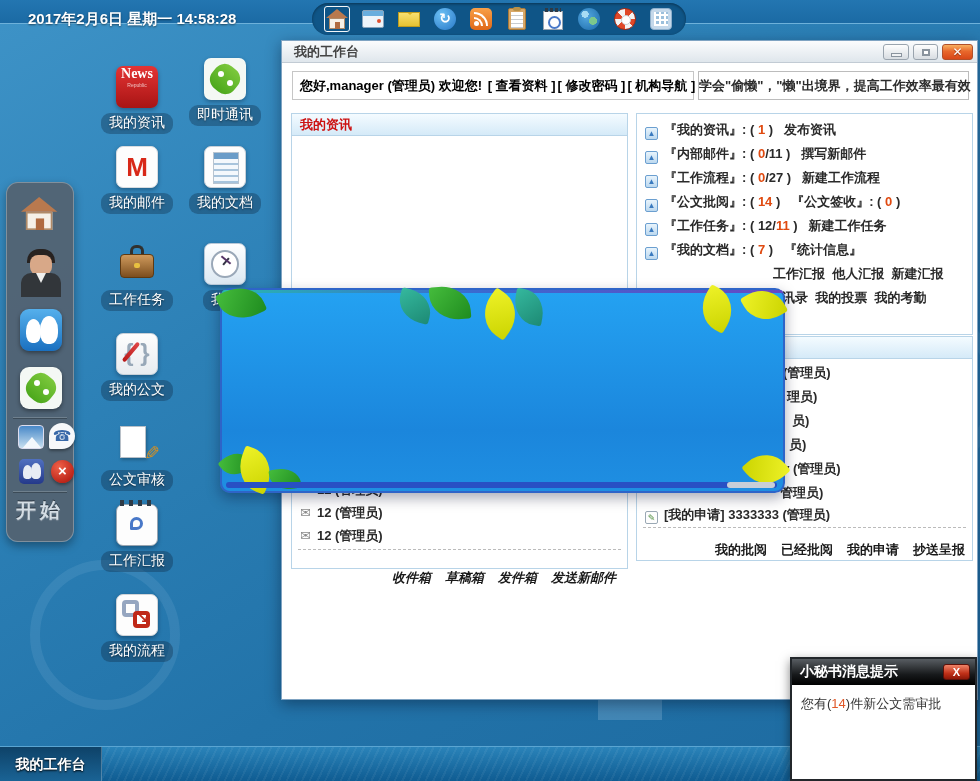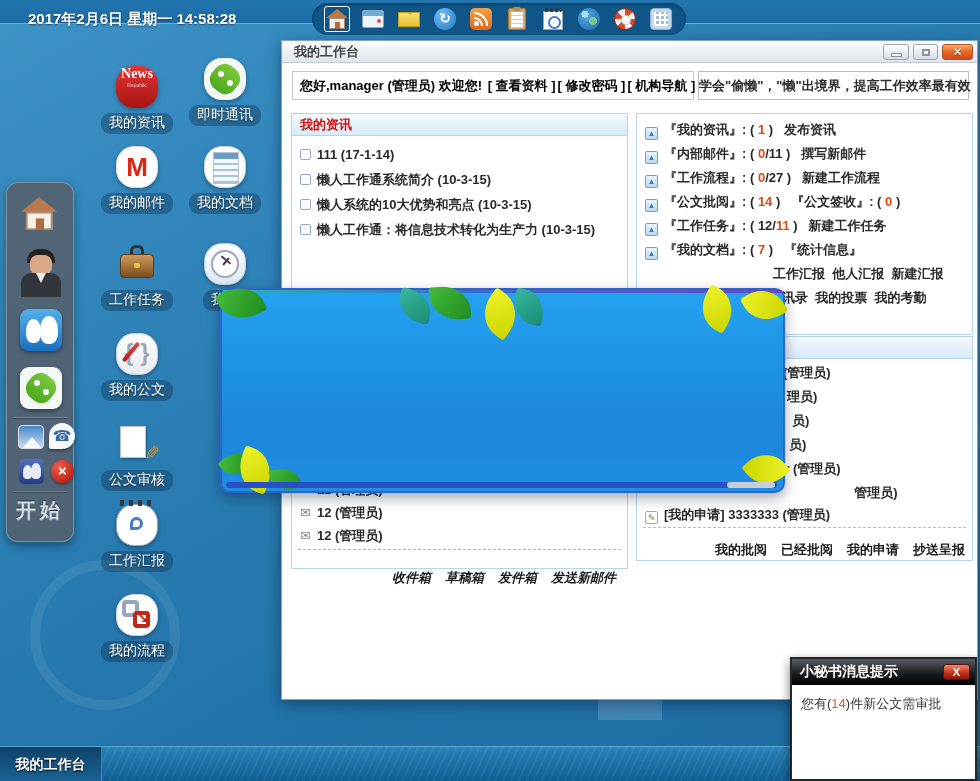--- a/index.html
+++ b/index.html
@@ -54,21 +54,21 @@
   .i-life { position:relative; width:22px; height:22px; border-radius:50%; border:1px solid #a82a12;
     background:conic-gradient(#e04828 0 45deg,#f4f4f4 45deg 90deg,#e04828 90deg 135deg,#f4f4f4 135deg 180deg,#e04828 180deg 225deg,#f4f4f4 225deg 270deg,#e04828 270deg 315deg,#f4f4f4 315deg); }
   .i-life::after { content:""; position:absolute; left:6px; top:6px; width:8px; height:8px; background:#fff; border:1px solid #c8ccd0; border-radius:50%; }
   .i-grid { width:22px; height:22px; border-radius:4px; background:#c4d8ea; border:1px solid #8fb0cc; padding:3px; }
   .i-grid .g { width:100%; height:100%;
     background:repeating-linear-gradient(0deg,#fff 0 1.5px,transparent 1.5px 5px),
                repeating-linear-gradient(90deg,#fff 0 1.5px,transparent 1.5px 5px),#9cc0dc; }
 
   
   .dslot { position:absolute; width:90px; text-align:center; cursor:pointer; z-index:5; }
-  .dart { position:relative; width:42px; height:42px; margin:0 auto; border-radius:18px;
+  .dart { position:relative; width:42px; height:42px; margin:0 auto; border-radius:7px;
     box-shadow:0 2px 4px rgba(0,20,40,.35); background:#fff; }
   .dlabel { display:inline-block; margin-top:5px; padding:1px 8px 2px; border-radius:9px;
     background:rgba(15,40,65,.35); color:#fff; font-size:14px; text-shadow:0 1px 2px rgba(0,0,0,.6); white-space:nowrap; }
   .a-news { background:linear-gradient(#e43434,#a81414); color:#fff; }
   .a-news .nt { display:block; font-family:"Liberation Serif","DejaVu Serif",serif; font-weight:bold; font-size:14px; margin-top:8px; }
   .a-news .ns { display:block; font-size:5px; color:#f0c0c0; }
   .a-im,.a-im2 { background:#f4f8f4; }
   .a-im .blob { position:absolute; left:7px; top:7px; width:28px; height:28px; background:linear-gradient(#7cc83c,#4ca81c);
     border-radius:40%; transform:rotate(40deg); }
   .a-im .d1,.a-im .d2 { position:absolute; width:6px; height:6px; background:#fff; border-radius:50%; }
@@ -394,26 +394,20 @@
     <div class="wbtn btn-rest">
         <span></span>
       </div>
     <div class="wbtn btn-close">✕</div>
 
     <div class="welcome-box"><span>您好,manager (管理员) 欢迎您!</span> <span class="wl">[ 查看资料 ]</span><span class="wl">[ 修改密码 ]</span><span class="wl">[ 机构导航 ]</span></div>
     <div class="tip-box">学会"偷懒"，"懒"出境界，提高工作效率最有效</div>
 
     <div class="panel p-news">
       <div class="phead">我的资讯</div>
-      <div class="news-list">
-          <div class="nitem"><span class="icon-doc"></span><span>111 (17-1-14)</span></div>
-          <div class="nitem"><span class="icon-doc"></span><span>懒人工作通系统简介 (10-3-15)</span></div>
-          <div class="nitem"><span class="icon-doc"></span><span>懒人系统的10大优势和亮点 (10-3-15)</span></div>
-          <div class="nitem"><span class="icon-doc"></span><span>懒人工作通：将信息技术转化为生产力 (10-3-15)</span></div>
-        </div>
     </div>
 
     <div class="panel p-mail">
       <div class="mail-content">
         <div>
             <div class="mrow"><span class="icon-env">✉</span><span>12 (管理员)</span></div>
             <div class="mrow"><span class="icon-env">✉</span><span>12 (管理员)</span></div>
             <div class="mrow"><span class="icon-env">✉</span><span>12 (管理员)</span></div>
           </div>
         <div class="dashed"></div>
@@ -435,21 +429,21 @@
     </div>
 
     <div class="panel p-docket">
       <div class="phead"></div>
       <div class="docket-list">
           <div class="drow" style="padding-left: 146px;">(管理员)</div>
           <div class="drow" style="padding-left: 150px;">理员)</div>
           <div class="drow" style="padding-left: 155px;">员)</div>
           <div class="drow" style="padding-left: 152px;">员)</div>
           <div class="drow" style="padding-left: 130px;">Zcv (管理员)</div>
-          <div class="drow" style="padding-left: 143px; text-align: center;">管理员)</div>
+          <div class="drow" style="padding-left: 143px;">管理员)</div>
         </div>
       <div class="full-row"><span class="icon-edit">✎</span><span>[我的申请] 3333333 (管理员)</span></div>
       <div class="dashed"></div>
       <div class="linkrow docket-links"><span class="plink">我的批阅</span><span class="plink">已经批阅</span><span class="plink">我的申请</span><span class="plink">抄送呈报</span></div>
     </div>
   </div>
 
   <div class="adpopup">
     <div class="topedge"></div>
     <div class="leaf lf-g" style="left:-2px;top:-4px;width:42px;height:34px;transform:rotate(-25deg)"></div>

